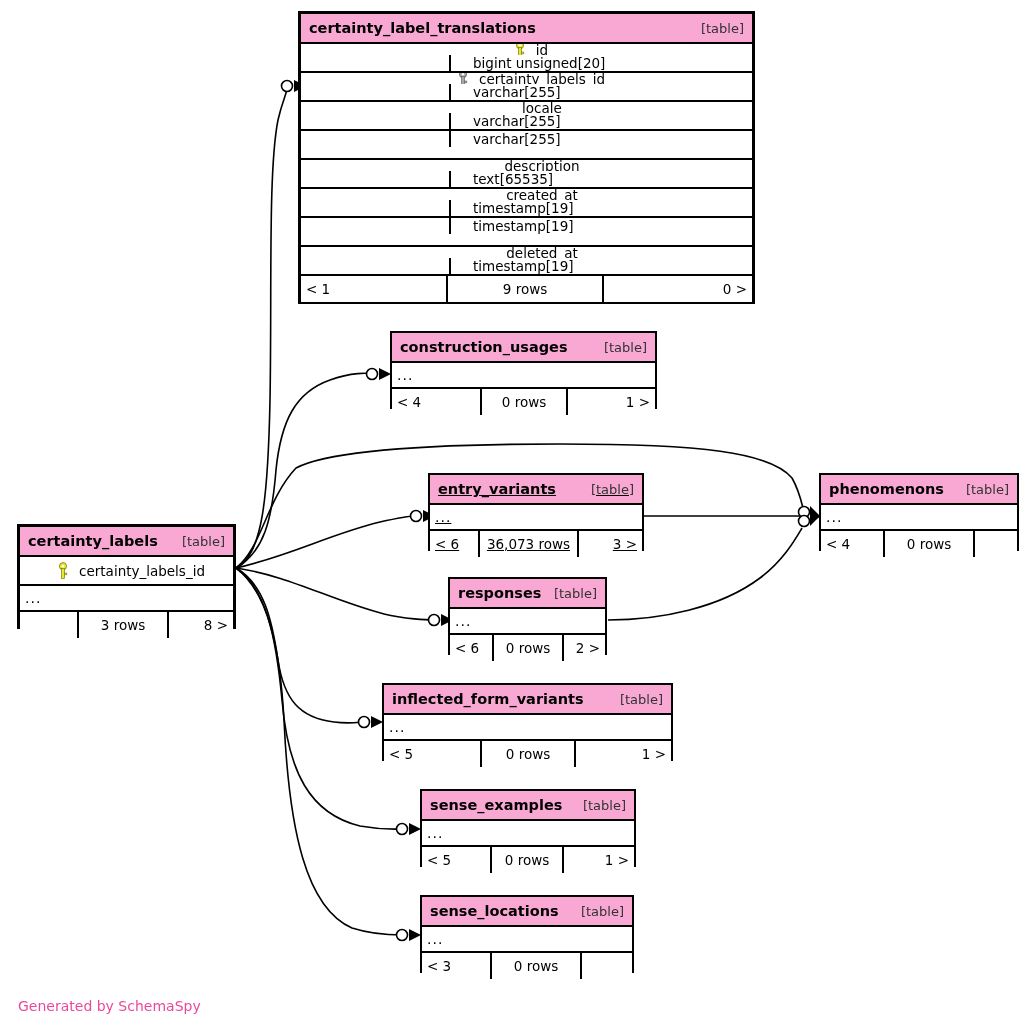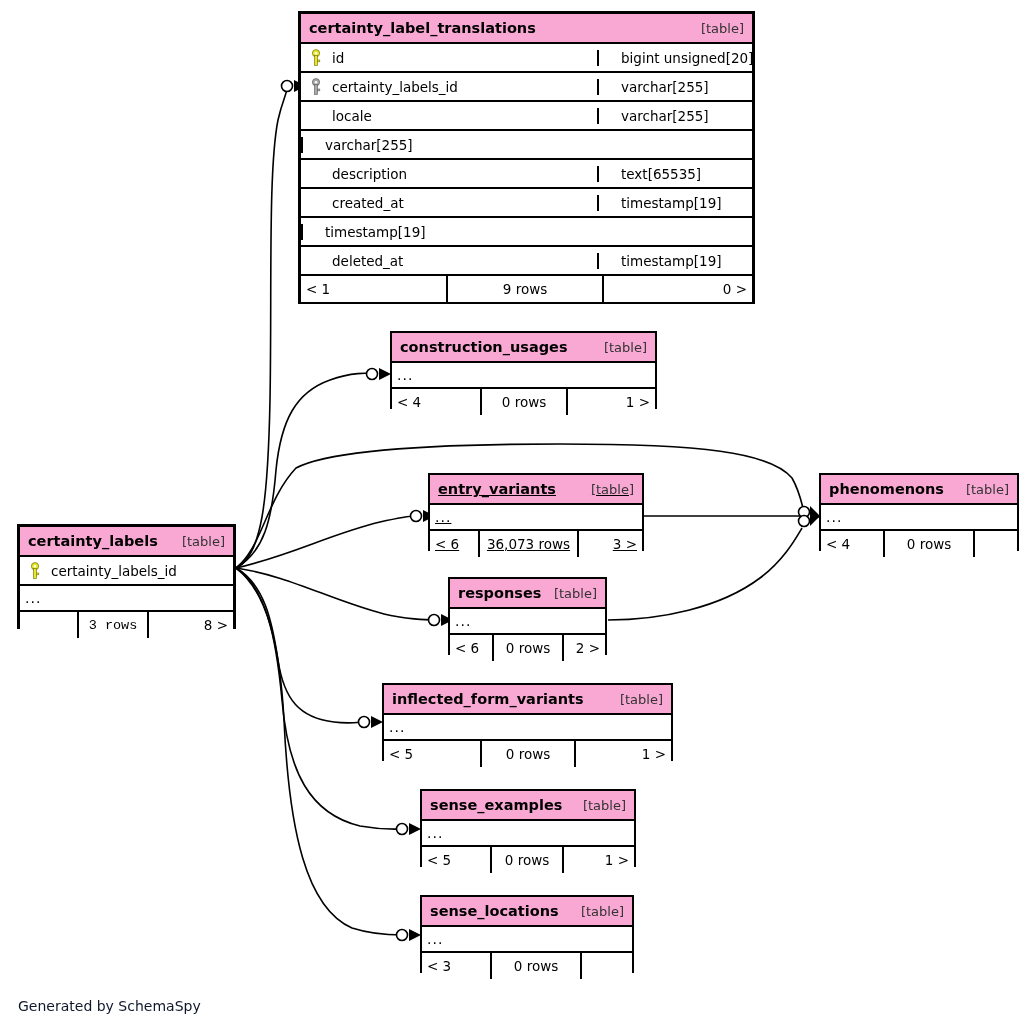--- a/index.html
+++ b/index.html
@@ -57,20 +57,21 @@
     padding-left: 10px;
     white-space: nowrap;
   }
   .tbl-row {
     display: flex;
     border-bottom: 2px solid #000000;
     height: 29px;
     box-sizing: border-box;
     align-items: center;
     background: #ffffff;
+    flex-direction: column;
   }
   .tbl-row:last-child { border-bottom: none; }
   .col-name {
     display: flex;
     align-items: center;
     flex: 1 1 auto;
     padding-left: 6px;
     font-size: 13.5px;
     color: #000;
     box-sizing: border-box;
@@ -127,21 +128,21 @@
     justify-content: center;
     border-left: 2px solid #000;
     border-right: 2px solid #000;
   }
   .foot-right { justify-content: flex-end; }
   #credit {
     position: absolute;
     left: 18px;
     top: 998px;
     font-size: 14px;
-    color: #0f172a;
+    color: #ec4899;
     white-space: nowrap;
   }
   .edge-path {
     fill: none;
     stroke: #000000;
     stroke-width: 1.6;
   }
   .edge-marker-circle {
     fill: #ffffff;
     stroke: #000000;
@@ -287,21 +288,21 @@
           <circle cx="7" cy="4.2" r="1.2" fill="#ffffff"></circle>
           <rect x="5.6" y="6.5" width="2.8" height="10" fill="#e8e82a" stroke="#7a7a10" stroke-width="0.7"></rect>
           <rect x="8.4" y="11" width="2.4" height="1.8" fill="#e8e82a" stroke="#7a7a10" stroke-width="0.6"></rect>
         </svg>
         <span>certainty_labels_id</span>
       </span>
     </div>
     <div class="ellipsis-row">...</div>
     <div class="tbl-footer">
       <span class="foot-cell foot-left" style="width:57px;"></span>
-      <span class="foot-cell foot-mid" style="width:72px;font-family:Liberation Mono, monospace;">3 rows</span>
+      <span class="foot-cell foot-mid" style="width:92px;">3 rows</span>
       <span class="foot-cell foot-right" style="flex:1 1 auto;">8 &gt;</span>
     </div>
   </div>
 
   <div class="table-node" style="left:390px; top:331px; width:267px; height:78px;">
     <div class="tbl-header">
       <span class="tbl-name">construction_usages</span>
       <span class="tbl-tag">[table]</span>
     </div>
     <div class="ellipsis-row">...</div>

